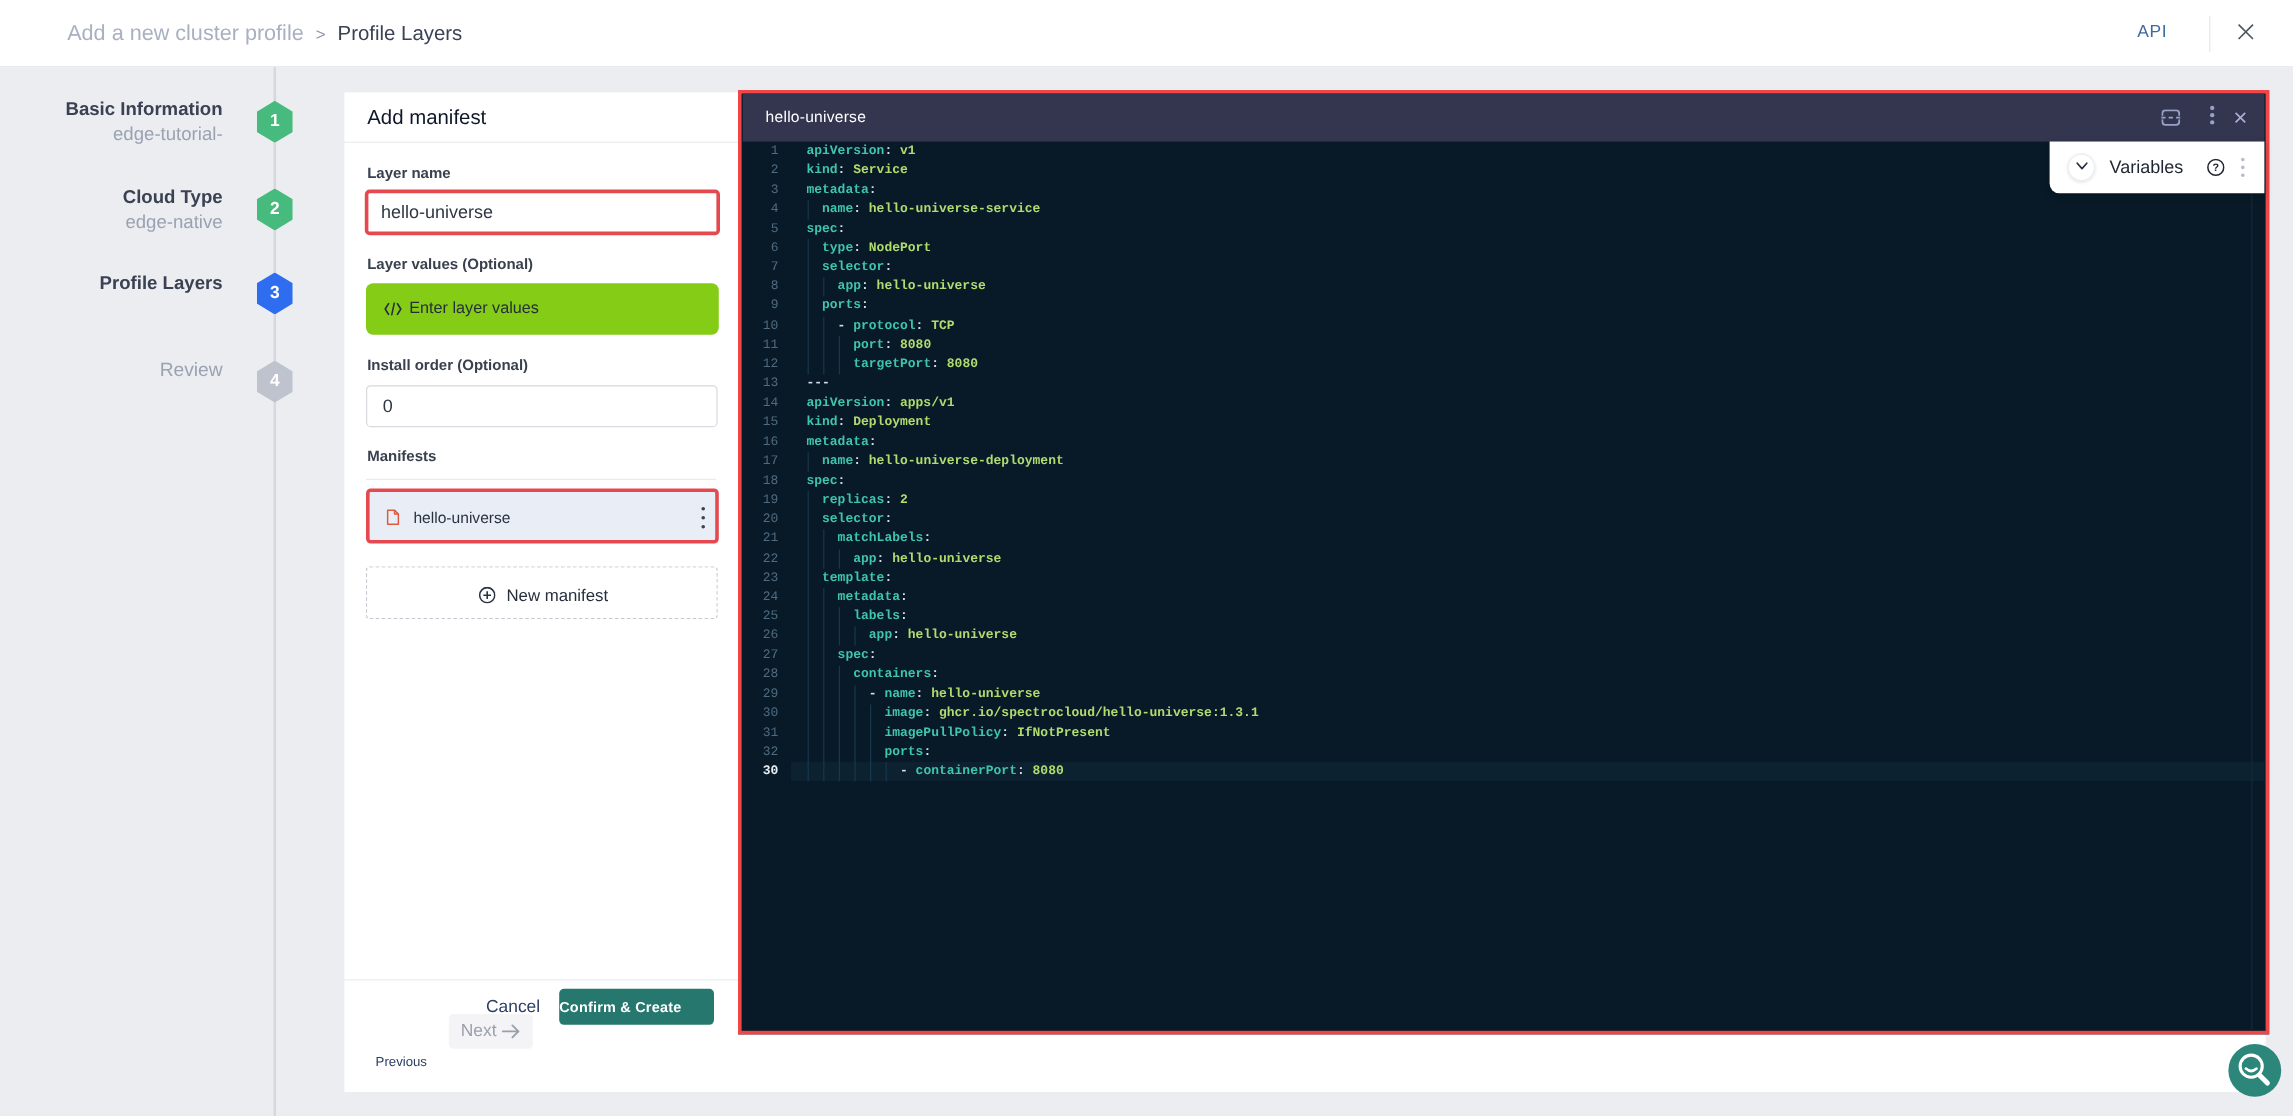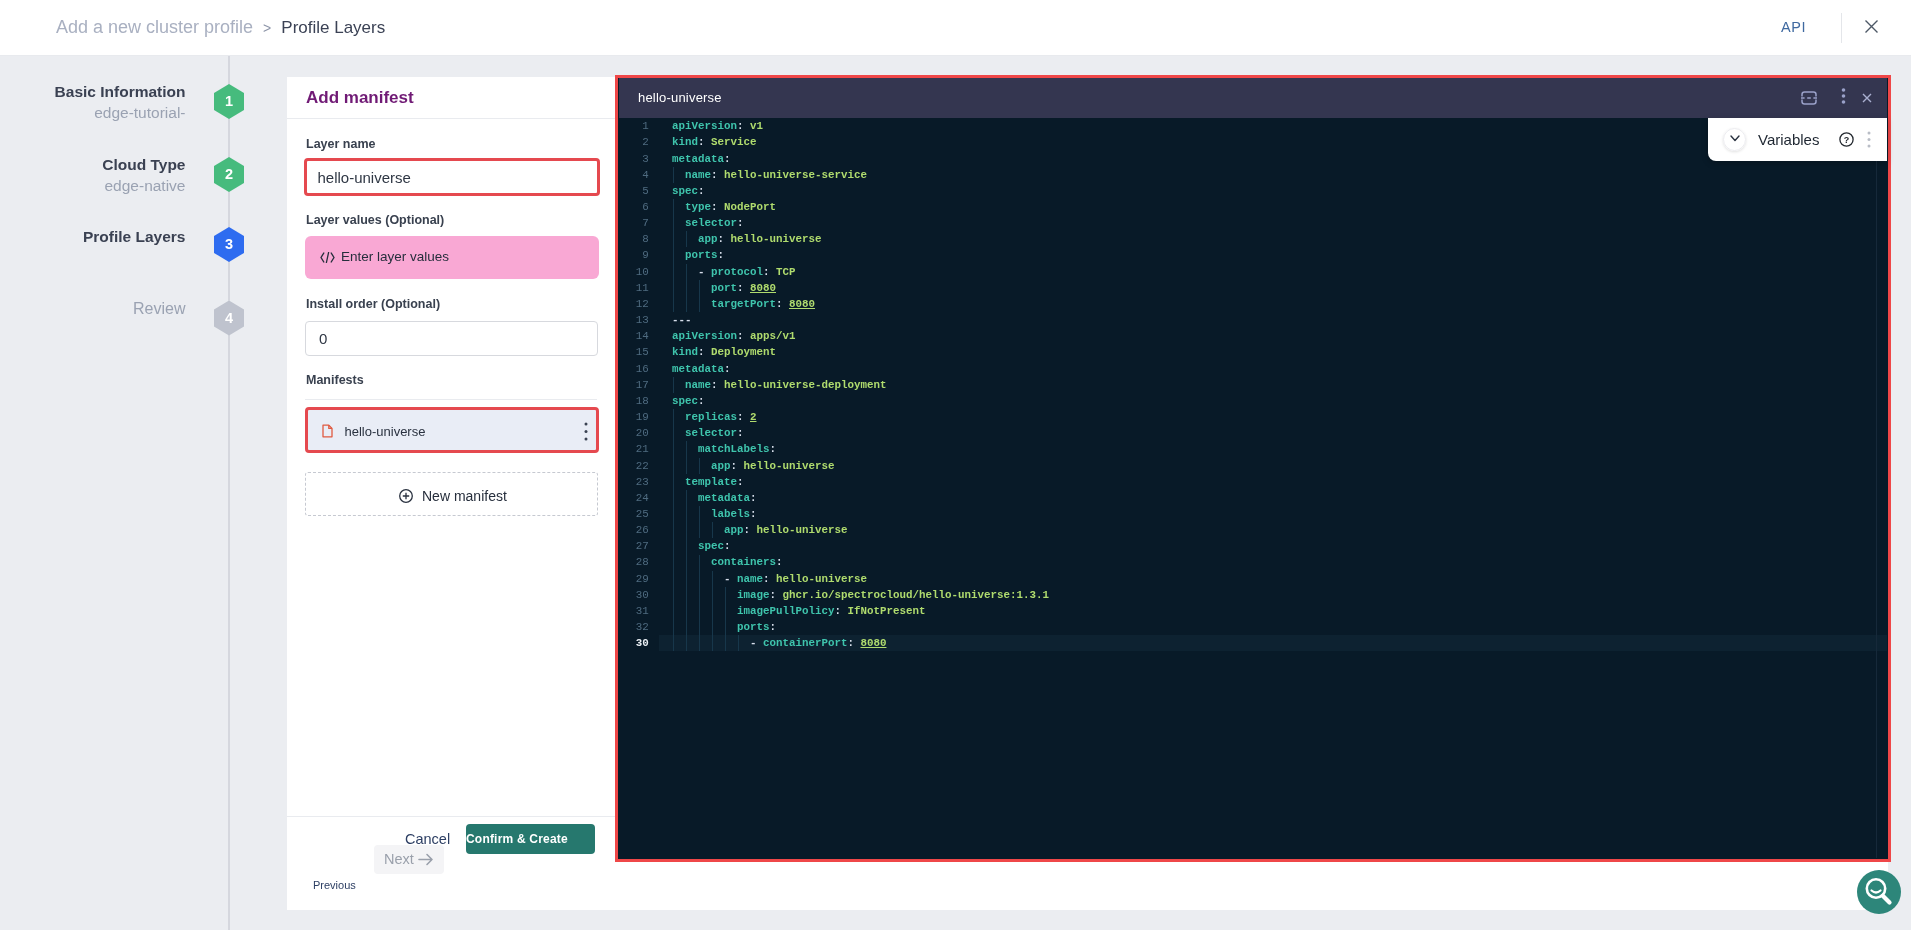--- a/index.html
+++ b/index.html
@@ -22,25 +22,25 @@
       clip-path:polygon(50% 0%,100% 26%,100% 74%,50% 100%,0% 74%,0% 26%);
       color:#fff; font-size:14.5px; font-weight:700; text-align:center; line-height:35px; }
   .slab { position:absolute; left:0; width:185.5px; text-align:right; white-space:nowrap; }
   .slab .t { font-size:15.5px; font-weight:600; color:#3a4152;margin-left:47px; }
   .slab .s { font-size:15.5px; color:#9aa2b2; }
 
   
   #panel { left:287px; top:77px; width:328px; height:783px; background:#fff; }
   .lbl { position:absolute; font-size:12.5px; font-weight:600; color:#39414f; white-space:nowrap; }
   .lbl .opt { font-weight:600; }
-  #ptitle { left:306px; top:88px; font-size:17px; color:#701a75; font-weight:700; }
+  #ptitle { left:306px; top:88px; font-size:17px; color:#0f172a; font-weight:400; }
   .hsep { position:absolute; background:#e9ebef; height:1px; }
   #inp1 { left:303.5px; top:158px; width:296px; height:38px; border:3px solid #e5494f; border-radius:4px; background:#fff;
           font-size:15px; color:#2f3744; line-height:33px; padding-left:11px; }
-  #lvbtn { left:305px; top:236px; width:294px; height:42.5px; background:#f9a8d4; border-radius:6px; }
+  #lvbtn { left:305px; top:236px; width:294px; height:42.5px; background:#84cc16; border-radius:6px; }
   #lvbtn span { position:absolute; left:36px; top:0; line-height:42px; font-size:13.5px; font-weight:500; color:#262e3c; }
   #inp2 { left:305px; top:320.5px; width:293px; height:35.5px; border:1px solid #d7d9de; border-radius:4px; background:#fff;
           font-size:15px; color:#2f3744; line-height:34px; padding-left:13px; }
   #mitem { left:304.5px; top:406.5px; width:294px; height:46px; border:3px solid #e5494f; border-radius:4px; background:#e9edf6; }
   #mitem .nm { position:absolute; left:37px; top:0; line-height:43px; font-size:13px; font-weight:500; color:#2a3240; }
   #newman { left:305px; top:471.5px; width:293px; height:44.5px; border:1.4px dashed #c6c9d1; border-radius:3px; }
   #newman span { position:absolute; left:116px; top:0; line-height:46px; font-size:14px; font-weight:500; color:#262e3c; }
   #cancel { left:405px; top:824px; height:30px; line-height:30px; font-size:14.5px; font-weight:500; color:#2c3e63;text-align:center; }
   #confirm { left:466px; top:824px; width:129px; height:30px; background:#26786e; border-radius:4px;
             color:#fff; font-size:12px; font-weight:700; line-height:30px; letter-spacing:.2px; }
@@ -55,21 +55,21 @@
   #ed { left:615px; top:74.5px; width:1275.5px; height:787.5px; border:3.5px solid #ef4748; background:#081a28; }
   #edbar { left:618.5px; top:78px; width:1268.5px; height:39.5px; background:#343650; }
   #edtitle { left:641px; top:0; height:39.5px; line-height:39.5px; font-size:13px; font-weight:500; color:#fff; position:absolute; letter-spacing:.2px; }
   #lnum { left:618.5px; top:118.22px; width:30.2px; text-align:right;
       font-family:"Liberation Mono",monospace; font-size:10.83px; line-height:16.16px; color:#4f6b80; white-space:pre; }
   #codep { left:672px; top:118.22px; font-family:"Liberation Mono",monospace; font-size:10.83px;
       line-height:16.16px; color:#d6deeb; white-space:pre; font-weight:700; }
   #codep .k { color:#3fc5ad; }
   #codep .p { color:#d6deeb; }
   #codep .v { color:#b0dc6e; }
-  #codep .n { color:#b0dc6e;text-decoration:underline; }
+  #codep .n { color:#b0dc6e; }
   .lncur { color:#e9eef3; font-weight:700; }
   .guide { position:absolute; width:1px; background:#17374b; }
   #curline { left:659px; top:635.34px; width:1228px; height:16.16px; background:#0d2231; }
   #sbline { left:1875.5px; top:117.5px; width:1px; height:740px; background:#16293a; }
 
   
   #varpanel { left:1708px; top:117.5px; width:179px; height:43.5px; background:#fff; border-radius:0 0 0 8px;
       box-shadow:0 2px 6px rgba(0,0,0,.25); }
   #varchev { position:absolute; left:15px; top:10px; width:23px; height:23px; border-radius:50%; border:1px solid #ececf0;
       box-shadow:0 1px 3px rgba(0,0,0,.12); }

